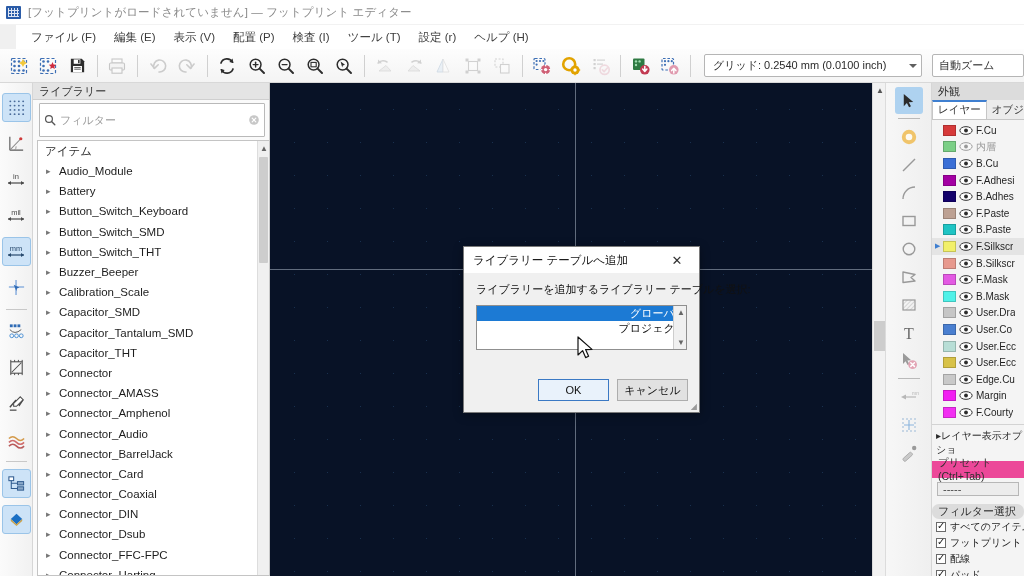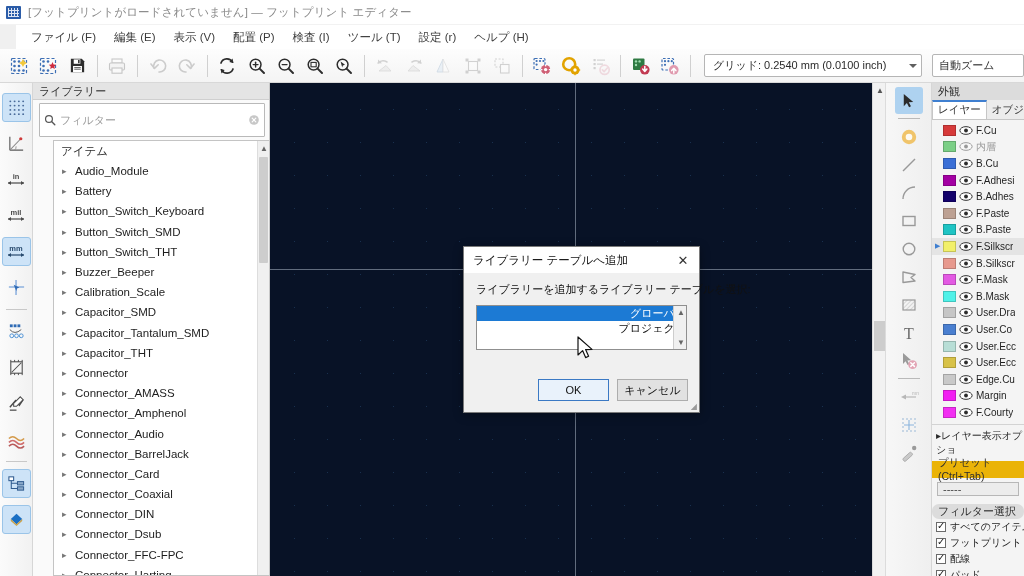--- a/index.html
+++ b/index.html
@@ -71,41 +71,41 @@
            border-top: 4px solid #606060; margin-left: 6px; }
 
   
   .lefttools {
     position: absolute; left: 0; top: 83px; width: 33px; height: 493px;
     background: linear-gradient(90deg,#fbfbfb 0%,#f1f1f1 100%);
     border-right: 1px solid #d6d6d6; padding-top: 3px;
   }
   .lt-btn {
     width: 29px; height: 29px; margin: 7px auto; display: flex; align-items: center;
-    justify-content: center; border-radius: 3px; font-size: 10px; color: #555; cursor: default; font-weight: bold;
+    justify-content: center; border-radius: 3px; font-size: 10px; color: #555; cursor: default;
   }
   .lt-btn.active { background: #cde3f7; border: 1px solid #9ac4e8; }
   .lt-sep { width: 21px; height: 1px; background: #c8c8c8; margin: 5px auto; }
 
   
   .libpanel {
     position: absolute; left: 33px; top: 83px; width: 237px; height: 493px;
     background: #fafafa; border-right: 1px solid #c8c8c8; display: flex; flex-direction: column;
   }
   .lib-title {
     height: 17px; background: #e4e4e4; border-bottom: 1px solid #cfcfcf;
     display: flex; align-items: center; padding-left: 6px; font-size: 11px; color: #303030;
   }
   .lib-filter {
     margin: 3px 4px 3px 6px; height: 21px; background: #fff; border: 1px solid #b9b9b9;
     display: flex; align-items: center; padding: 16px 4px; border-radius: 1px;
   }
   .lib-filter .fi { font-size: 11px; color: #9b9b9b; flex: 1; padding-left: 4px; }
   .lib-tree {
-    flex: 1; background: #fff; margin: 0 0 0 20px; border: 1px solid #c4c4c4; border-right: none;
+    flex: 1; background: #fff; margin: 0 0 0 4px; border: 1px solid #c4c4c4; border-right: none;
     position: relative; overflow: hidden;
   }
   .tree-head { font-size: 11.5px; color: #2b2b2b; padding: 3px 0 2px 7px; }
   .tree-row {
     height: 20.2px; display: flex; align-items: center; padding-left: 8px;
     font-size: 11.5px; color: #1d1d1d; white-space: nowrap; cursor: default;
   }
   .tree-row .arr { width: 13px; color: #767676; font-size: 9px; flex: none; }
   .tree-sb {
     position: absolute; right: 0; top: 0; width: 12px; height: 100%;
@@ -161,37 +161,37 @@
   .layer-list { flex: none; background: #f4f4f4; padding: 2px 0 0 0; }
   .layer-row {
     height: 16.6px; display: flex; align-items: center; padding-left: 3px; white-space: nowrap; cursor: default;
   }
   .layer-row .sel-arrow { width: 8px; font-size: 7px; color: #3f7fd0; flex: none; }
   .layer-row .sw { width: 13px; height: 11px; margin-right: 3px; flex: none; border: 1px solid rgba(0,0,0,.18); }
   .layer-row .eye { width: 14px; height: 11px; margin-right: 3px; flex: none; }
   .layer-row .ln { font-size: 10px; color: #1f1f1f; overflow: hidden; }
   .layer-row .ln.dim { color: #9a9a9a; }
   .layeropts { font-size: 10px; color: #2b2b2b; padding: 4px 0 4px 4px; border-top: 1px solid #d3d3d3; margin-top:3px; }
-  .preset-hd { height: 17px; background: #eab308; display: flex; align-items: center; padding-left: 6px; font-size: 10.5px; color: #2c2c2c; }
+  .preset-hd { height: 17px; background: #ec4899; display: flex; align-items: center; padding-left: 6px; font-size: 10.5px; color: #2c2c2c; }
   .preset-box { margin: 4px 5px; height: 20px; background: #ececec; border: 1px solid #b7b7b7; display: flex; align-items: center; padding-left: 5px; font-size: 11px; color: #444; }
   .filter-hd { height: 17px; background: #dcdcdc; display: flex; align-items: center; padding-left: 6px; font-size: 11px; color: #2c2c2c; margin-top: 4px; border-radius: 7px; }
   .chk-row { display: flex; align-items: center; padding: 1px 0 1px 4px; white-space: nowrap; }
   .chk {
     width: 10px; height: 10px; border: 1px solid #6b6b6b; background: #fff; margin-right: 4px;
     flex: none; position: relative;
   }
   .chk::after { content: "✓"; position: absolute; left: 0px; top: -3px; font-size: 10px; color: #222; }
   .chk-row .cl { font-size: 10px; color: #1f1f1f; }
 
   
   .dlg {
     position: absolute; left: 463px; top: 246px; width: 237px; height: 167px;
     background: #f0f0f0; border: 1px solid #7a7a7a; box-shadow: 0 2px 9px rgba(0,0,0,.35);
   }
-  .dlg-tb { height: 26px; background: #ffffff; display: flex; align-items: center; padding: 0 2px 0 9px; }
+  .dlg-tb { height: 26px; background: #ffffff; display: flex; align-items: center; padding: 0 8px 0 9px; }
   .dlg-tb .dt { font-size: 11.5px; color: #111; flex: 1; white-space: nowrap; }
   .dlg-close { width: 28px; height: 22px; display: flex; align-items: center; justify-content: center; font-size: 13px; color: #333; cursor: default; }
   .dlg-body { padding: 9px 12px 0 12px; text-align: right; }
   .dlg-prompt { font-size: 11px; color: #111; margin-bottom: 8px; white-space: nowrap; }
   .dlg-list {
     height: 45px; background: #fff; border: 1px solid #8f8f8f; position: relative; overflow: hidden;
   }
   .dlg-list .li { height: 15px; font-size: 11px; color: #111; padding-left: 4px; line-height: 15px; cursor: default; }
   .dlg-list .li.sel { background: #1c7ad4; color: #fff; }
   .dlg-list .lsb { position: absolute; right: 0; top: 0; width: 13px; height: 100%; background: #f0f0f0; border-left: 1px solid #cdcdcd; }

